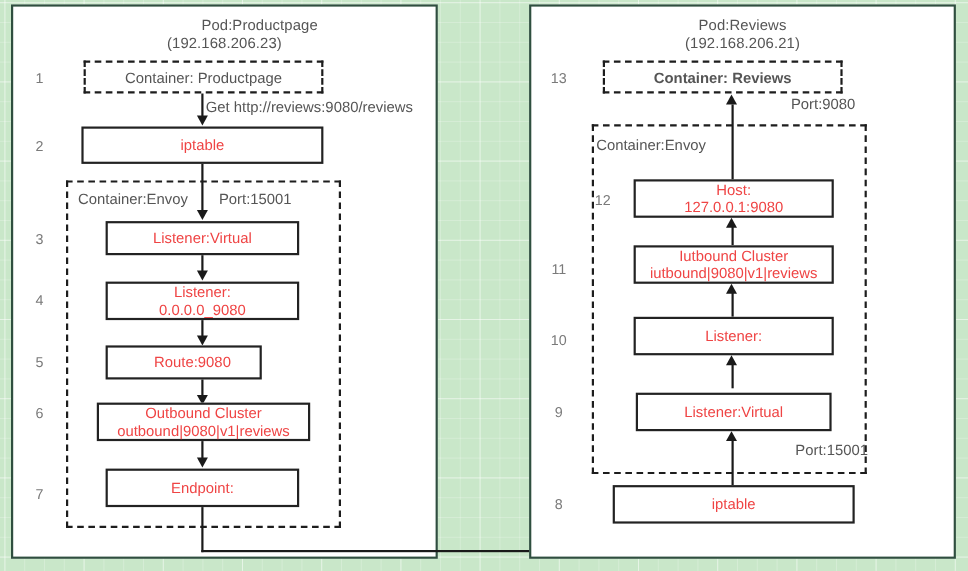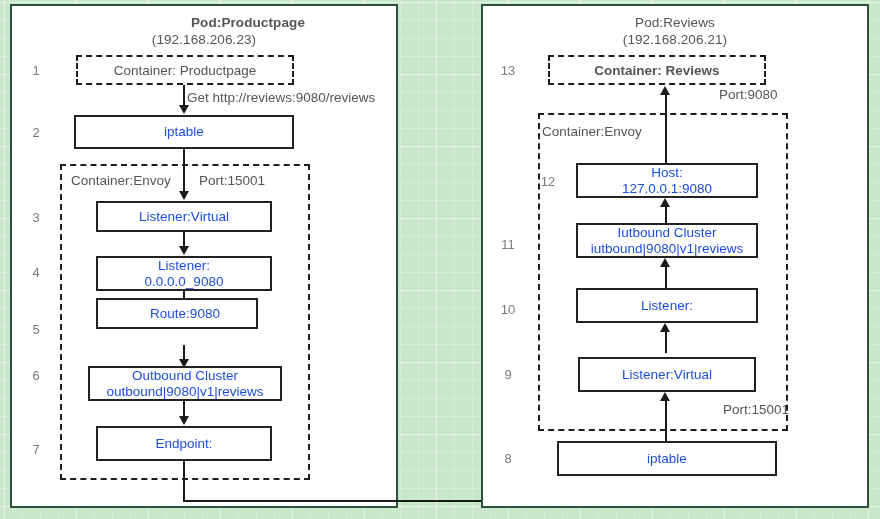--- a/index.html
+++ b/index.html
@@ -41,21 +41,21 @@
   
   .step-no{
     position:absolute;color:#7a7a7a;font-size:13px;
     text-align:center;width:22px;
   }
 
   
   .box{
     position:absolute;box-sizing:border-box;
     background:#ffffff;border:2.2px solid #222;
-    color:#1d4ed8;font-size:13.5px;line-height:16px;
+    color:#ef4444;font-size:13.5px;line-height:16px;
     display:flex;align-items:center;justify-content:center;
     text-align:center;
   }
   .box .l2{display:block;}
 
   
   .dashed{
     position:absolute;box-sizing:border-box;
     background:transparent;
     border:2.4px dashed #1d1d1d;
@@ -84,21 +84,21 @@
     border-bottom:9px solid #1a1a1a;
   }
 </style>
 </head>
 <body>
 
 <div id="canvas"></div>
 
 <div class="pod" id="pod-left"></div>
 
-<div class="pod-title" style="left:22px;top:14px;width:452px;font-weight:bold;">Pod:Productpage</div>
+<div class="pod-title" style="left:10px;top:14px;width:452px;">Pod:Productpage</div>
 <div class="pod-title" style="left:10px;top:31px;width:388px;">(192.168.206.23)</div>
 
 <div class="step-no" style="left:25px;top:63px;">1</div>
 <div class="step-no" style="left:25px;top:125px;">2</div>
 <div class="step-no" style="left:25px;top:210px;">3</div>
 <div class="step-no" style="left:25px;top:265px;">4</div>
 <div class="step-no" style="left:25px;top:322px;">5</div>
 <div class="step-no" style="left:25px;top:368px;">6</div>
 <div class="step-no" style="left:25px;top:442px;">7</div>
 
@@ -127,21 +127,21 @@
 <div class="vline" style="left:183px;top:232px;height:16px;"></div>
 <div class="arrow-down" style="left:178.5px;top:246px;"></div>
 
 <div class="box" style="left:96px;top:256px;width:176px;height:35px;flex-direction:column;">
   <span>Listener:</span>
   <span class="l2">0.0.0.0_9080</span>
 </div>
 <div class="vline" style="left:183px;top:291px;height:16px;"></div>
 <div class="arrow-down" style="left:178.5px;top:305px;"></div>
 
-<div class="box" style="left:96px;top:298px;width:162px;height:31px;padding-left:16px;">
+<div class="box" style="left:96px;top:314px;width:142px;height:31px;padding-left:16px;">
   <span>Route:9080</span>
 </div>
 <div class="vline" style="left:183px;top:345px;height:16px;"></div>
 <div class="arrow-down" style="left:178.5px;top:359px;"></div>
 
 <div class="box" style="left:88px;top:366px;width:194px;height:35px;flex-direction:column;">
   <span>Outbound Cluster</span>
   <span class="l2">outbound|9080|v1|reviews</span>
 </div>
 <div class="vline" style="left:183px;top:401px;height:17px;"></div>

